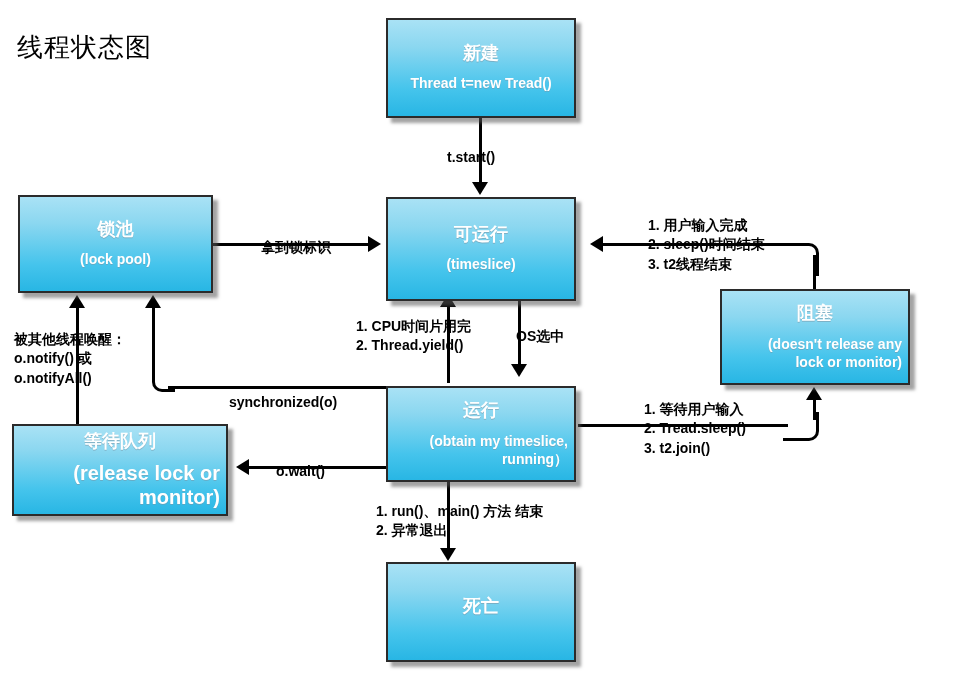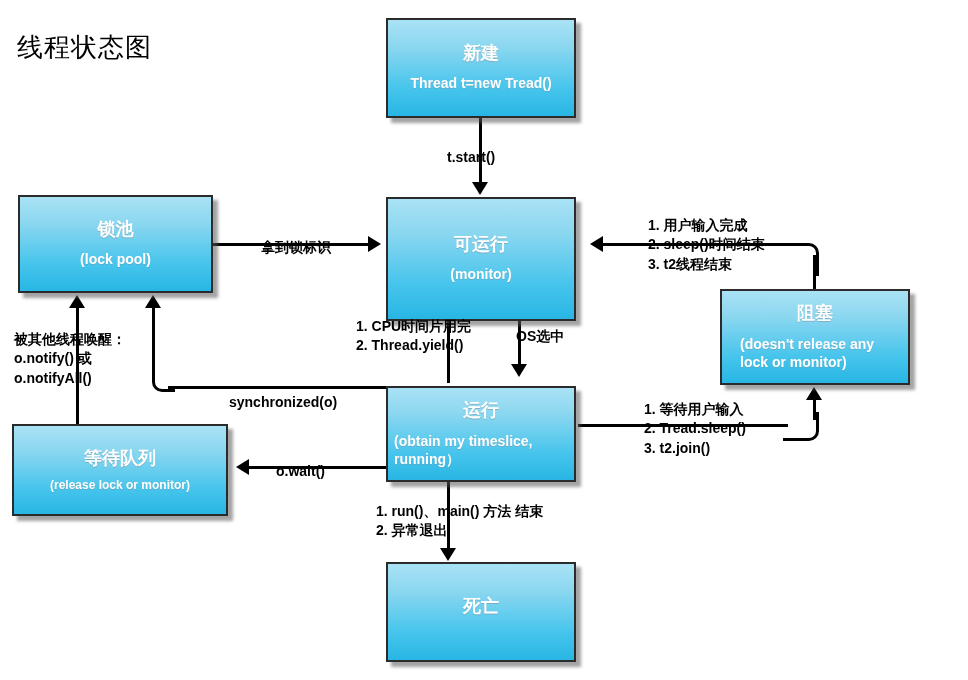--- a/index.html
+++ b/index.html
@@ -29,48 +29,48 @@
     position:absolute;
     box-sizing:border-box;
     border:2px solid #2b2b2b;
     background:linear-gradient(to bottom,#a9e2f5 0%,#8bd7f0 28%,#45c4ec 72%,#28b6e4 100%);
     box-shadow:5px 5px 3px rgba(90,90,90,0.55);
     display:flex;
     flex-direction:column;
     align-items:center;
     justify-content:center;
     color:#ffffff;
-    text-align:left;
+    text-align:right;
     line-height:1.22;
   }
   .state-box .cn{
     font-size:18px;
     font-weight:700;
     text-shadow:0 1px 0 rgba(120,150,165,.55);
     margin-bottom:10px;
   }
   .state-box .en{
     font-size:14px;
     font-weight:700;
     padding:0 6px;
     text-shadow:0 1px 0 rgba(120,150,165,.55);
   }
   
   #box-new      {left:386px; top:18px;  width:190px; height:100px;}
-  #box-runnable {left:386px; top:197px; width:190px; height:124px;}
+  #box-runnable {left:386px; top:197px; width:190px; height:104px;}
   #box-lockpool {left:18px;  top:195px; width:195px; height:98px;}
   #box-blocked  {left:720px; top:289px; width:190px; height:96px;}
   #box-running  {left:386px; top:386px; width:190px; height:96px;}
   #box-waiting  {left:12px;  top:424px; width:216px; height:92px;}
   #box-dead     {left:386px; top:562px; width:190px; height:100px;}
   #box-running .en{line-height:1.3;}
   #box-dead .en{line-height:1.3;}
   #box-blocked .en{line-height:1.3;padding-left:18px;}
   #box-waiting .cn{margin-bottom:8px;}
-  #box-waiting .en{font-size:12px;}
+  #box-waiting .en{font-size:20px;}
 
   
   .edge-label{
     position:absolute;
     font-size:14px;
     font-weight:700;
     color:#000000;
     white-space:pre;
     line-height:1.38;
     background:transparent;
@@ -141,21 +141,21 @@
   <div class="ln v" style="left:447px;top:478px;height:72px;"></div>
   <div class="arrow down" style="left:440px;top:548px;"></div>
 
   <div class="state-box" id="box-new">
     <div class="cn">新建</div>
     <div class="en">Thread t=new Tread()</div>
   </div>
 
   <div class="state-box" id="box-runnable">
     <div class="cn">可运行</div>
-    <div class="en">(monitor)</div>
+    <div class="en">(timeslice)</div>
   </div>
 
   <div class="state-box" id="box-lockpool">
     <div class="cn">锁池</div>
     <div class="en">(lock pool)</div>
   </div>
 
   <div class="state-box" id="box-blocked">
     <div class="cn">阻塞</div>
     <div class="en">(doesn't release any

